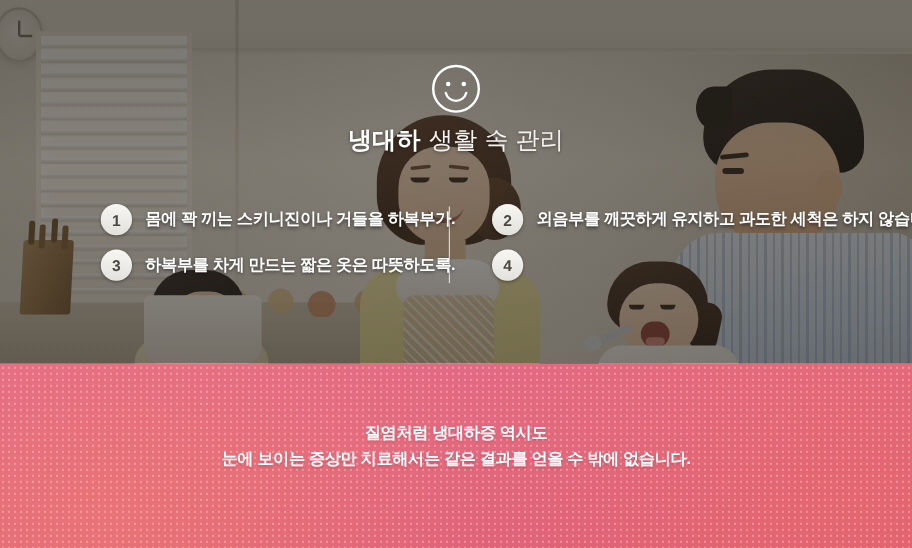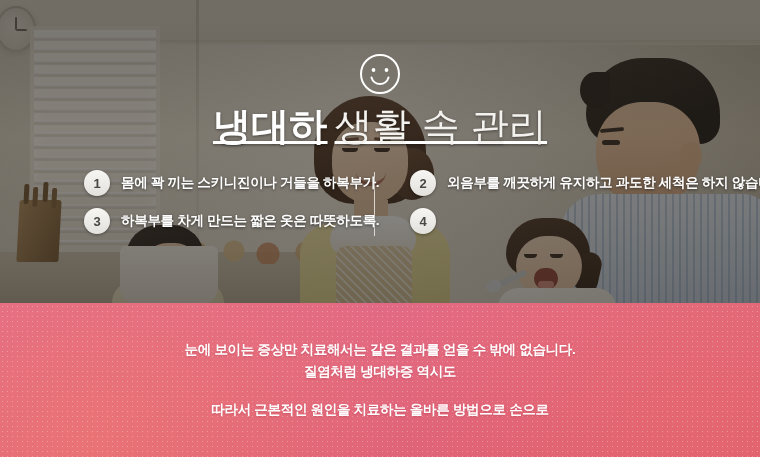--- a/index.html
+++ b/index.html
@@ -265,25 +265,24 @@
   }
 
   
   .header {
     position:absolute; left:0; top:52px; width:760px;
     text-align:center; z-index:6;
   }
   .smiley-icon { display:block; margin:0 auto 10px; }
 
   .title {
-    font-size:38px; line-height:1.1; color:#ffffff;
+    font-size:20px; line-height:1.1; color:#ffffff;
     letter-spacing:.2px;
     text-shadow:0 1px 3px rgba(0,0,0,.45);
     white-space:nowrap;
-    text-decoration:underline;
   }
   .title .strong { font-weight:700; }
   .title .light  { font-weight:400; margin-left:7px; color:#f4f2ef; }
 
   
   .tips {
     position:absolute; left:0; top:168px; width:760px; height:70px; z-index:6;
   }
   .tip {
     position:absolute; display:flex; align-items:center; gap:11px;
@@ -477,24 +476,23 @@
       <span class="tip-badge">4</span>
     </div>
   </div>
 
   <div class="pink-section">
     <div class="dot-pattern"></div>
 
     <div class="pink-content">
 
       <div class="pink-para">
+        <span class="pink-line">질염처럼 냉대하증 역시도</span>
         <span class="pink-line">눈에 보이는 증상만 치료해서는 같은 결과를 얻을 수 밖에 없습니다.</span>
-        <span class="pink-line">질염처럼 냉대하증 역시도</span>
       </div>
 
       <div class="pink-para">
-        <span class="pink-line">따라서 근본적인 원인을 치료하는 올바른 방법으로 손으로</span>
       </div>
 
     </div>
   </div>
 
 </div>
 
 </body></html>

